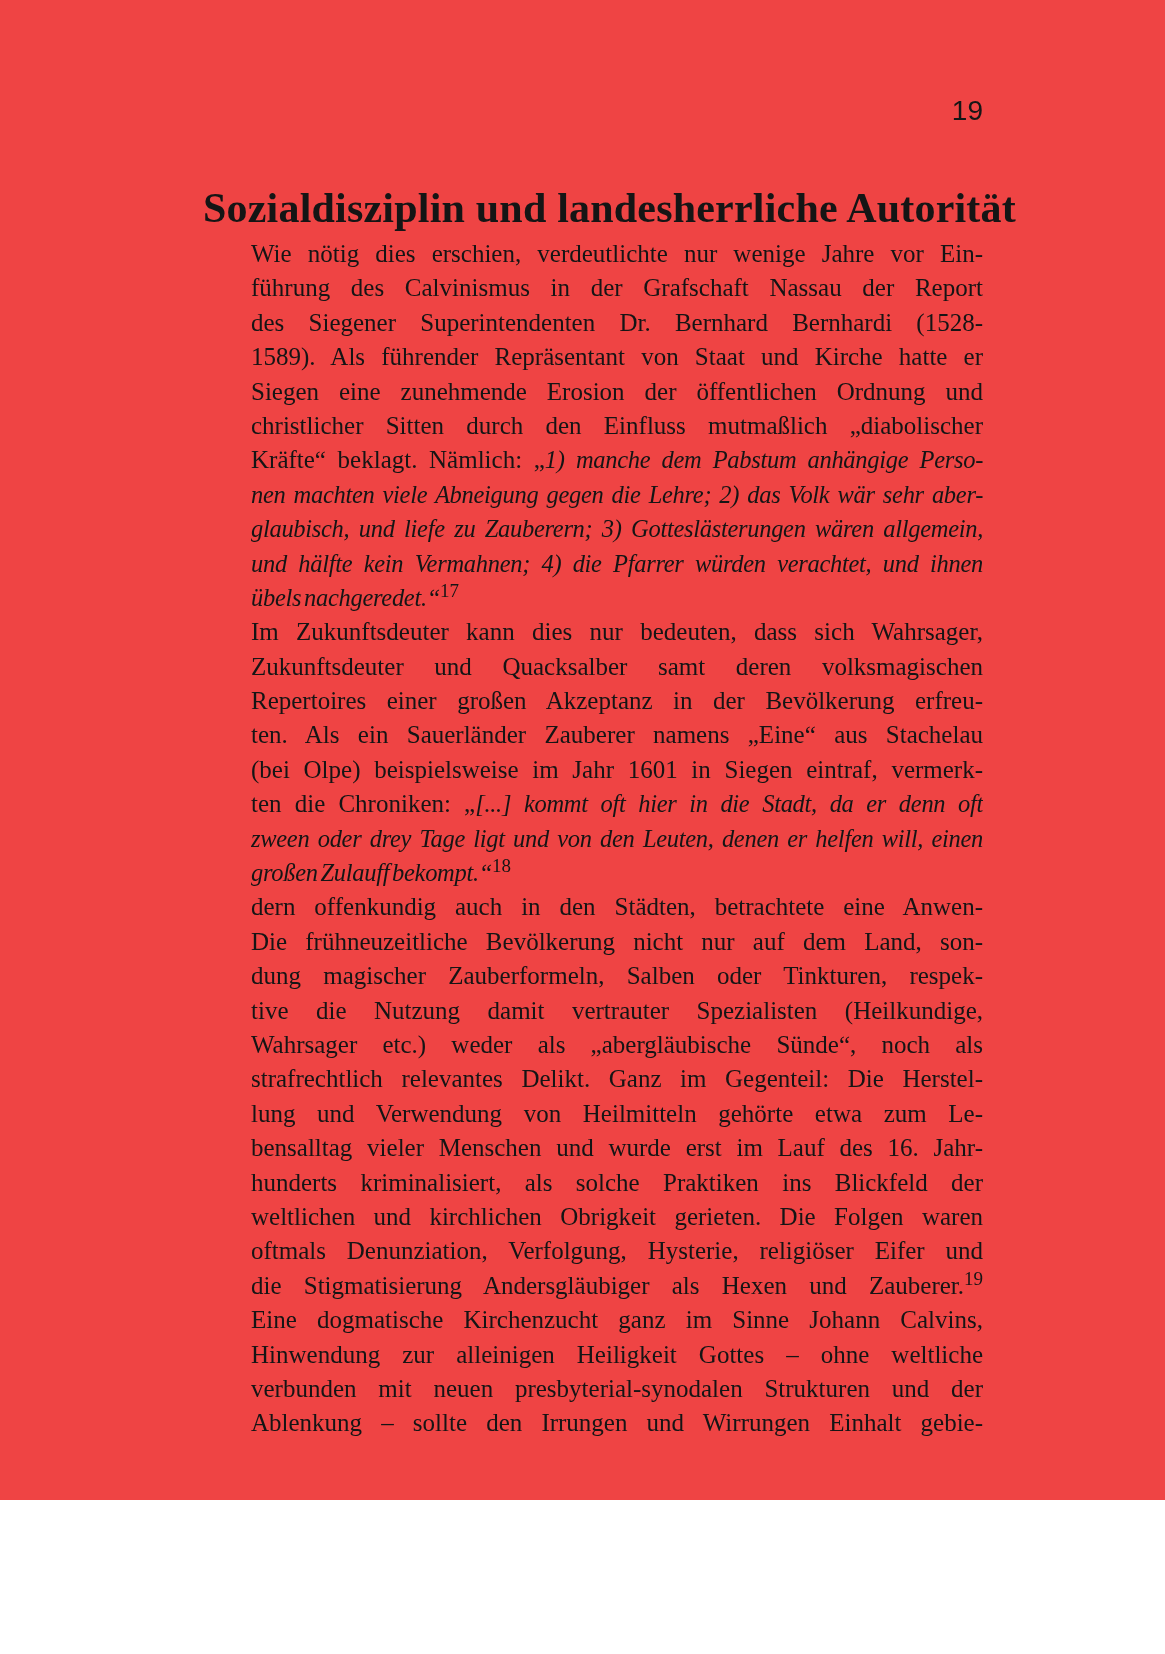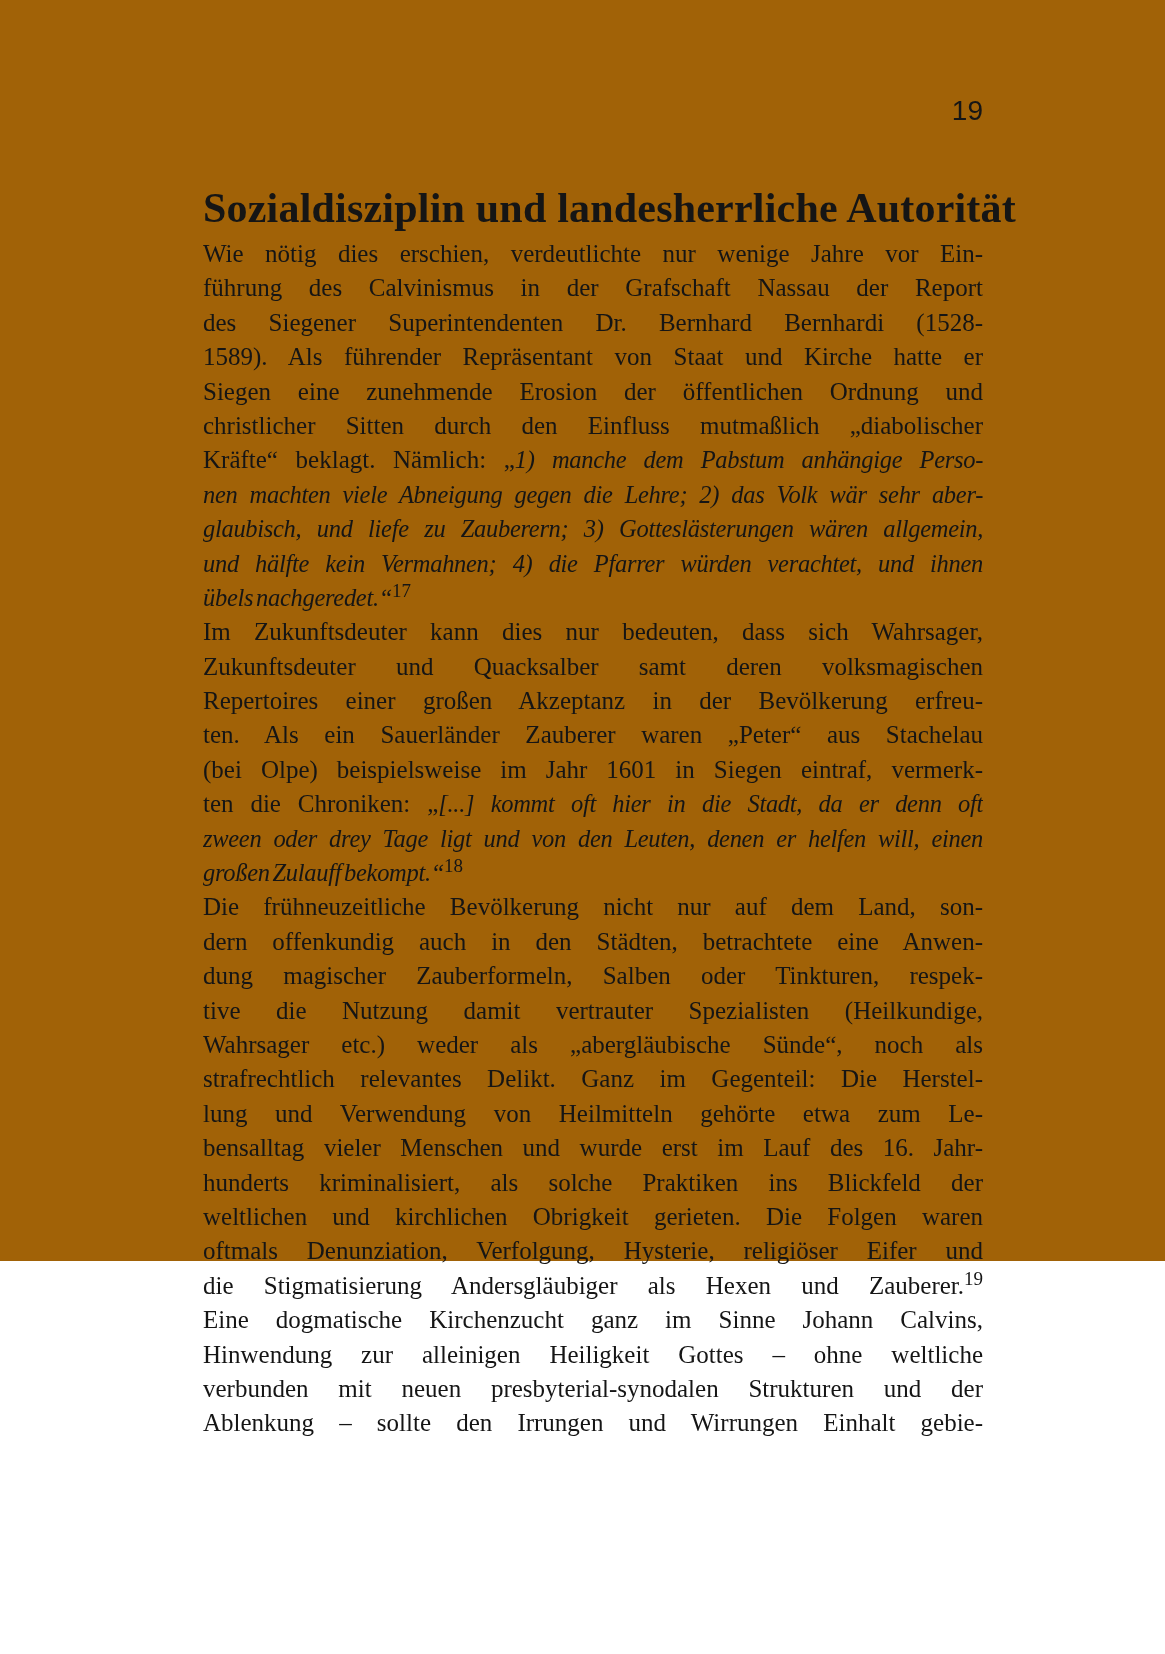--- a/index.html
+++ b/index.html
@@ -9,22 +9,22 @@
     background: #ffffff;
     font-family: "Liberation Serif", serif;
     color: #151515;
     position: relative;
     overflow: hidden;
   }
   .page {
     position: absolute;
     left: 0; top: 0;
     width: 1165px;
-    height: 1261px;
-    background: #a16207;
+    height: 1500px;
+    background: #ef4444;
   }
   .pagenum-row {
     position: absolute;
     left: 203px;
     top: 96px;
     width: 780px;
     text-align: right;
     font-family: "Liberation Sans", sans-serif;
     font-size: 28px;
     line-height: 30px;
@@ -49,20 +49,21 @@
     font-size: 25px;
     line-height: 34.4px;
     word-spacing: -3px;
   }
   .para { margin: 0; padding: 0; }
   .line {
     height: 34.4px;
     overflow: hidden;
     text-align: justify;
     text-align-last: justify;
+    margin-left: 48px;
   }
   .line.left {
     text-align-last: left;
   }
   .i {
     font-style: italic;
     font-size: 24.5px;
     letter-spacing: -0.3px;
   }
   .sup {
@@ -95,29 +96,29 @@
           <div class="line"><span class="n">Kräfte“ beklagt. Nämlich: „</span><span class="i">1) manche dem Pabstum anhängige Perso-</span></div>
           <div class="line"><span class="i">nen machten viele Abneigung gegen die Lehre; 2) das Volk wär sehr aber-</span></div>
           <div class="line"><span class="i">glaubisch, und liefe zu Zauberern; 3) Gotteslästerungen wären allgemein,</span></div>
           <div class="line"><span class="i">und hälfte kein Vermahnen; 4) die Pfarrer würden verachtet, und ihnen</span></div>
           <div class="line left"><span class="i">übels nachgeredet.“</span><span class="sup">17</span></div>
         </div>
         <div class="para">
           <div class="line"><span class="n">Im Zukunftsdeuter kann dies nur bedeuten, dass sich Wahrsager,</span></div>
           <div class="line"><span class="n">Zukunftsdeuter und Quacksalber samt deren volksmagischen</span></div>
           <div class="line"><span class="n">Repertoires einer großen Akzeptanz in der Bevölkerung erfreu-</span></div>
-          <div class="line"><span class="n">ten. Als ein Sauerländer Zauberer waren „Peter“ aus Stachelau</span></div>
+          <div class="line"><span class="n">ten. Als ein Sauerländer Zauberer namens „Eine“ aus Stachelau</span></div>
           <div class="line"><span class="n">(bei Olpe) beispielsweise im Jahr 1601 in Siegen eintraf, vermerk-</span></div>
           <div class="line"><span class="n">ten die Chroniken: „</span><span class="i">[...] kommt oft hier in die Stadt, da er denn oft</span></div>
           <div class="line"><span class="i">zween oder drey Tage ligt und von den Leuten, denen er helfen will, einen</span></div>
           <div class="line left"><span class="i">großen Zulauff bekompt.“</span><span class="sup">18</span></div>
         </div>
         <div class="para">
+          <div class="line"><span class="n">dern offenkundig auch in den Städten, betrachtete eine Anwen-</span></div>
           <div class="line"><span class="n">Die frühneuzeitliche Bevölkerung nicht nur auf dem Land, son-</span></div>
-          <div class="line"><span class="n">dern offenkundig auch in den Städten, betrachtete eine Anwen-</span></div>
           <div class="line"><span class="n">dung magischer Zauberformeln, Salben oder Tinkturen, respek-</span></div>
           <div class="line"><span class="n">tive die Nutzung damit vertrauter Spezialisten (Heilkundige,</span></div>
           <div class="line"><span class="n">Wahrsager etc.) weder als „abergläubische Sünde“, noch als</span></div>
           <div class="line"><span class="n">strafrechtlich relevantes Delikt. Ganz im Gegenteil: Die Herstel-</span></div>
           <div class="line"><span class="n">lung und Verwendung von Heilmitteln gehörte etwa zum Le-</span></div>
           <div class="line"><span class="n">bensalltag vieler Menschen und wurde erst im Lauf des 16. Jahr-</span></div>
           <div class="line"><span class="n">hunderts kriminalisiert, als solche Praktiken ins Blickfeld der</span></div>
           <div class="line"><span class="n">weltlichen und kirchlichen Obrigkeit gerieten. Die Folgen waren</span></div>
           <div class="line"><span class="n">oftmals Denunziation, Verfolgung, Hysterie, religiöser Eifer und</span></div>
           <div class="line"><span class="n">die Stigmatisierung Andersgläubiger als Hexen und Zauberer.</span><span class="sup">19</span></div>

